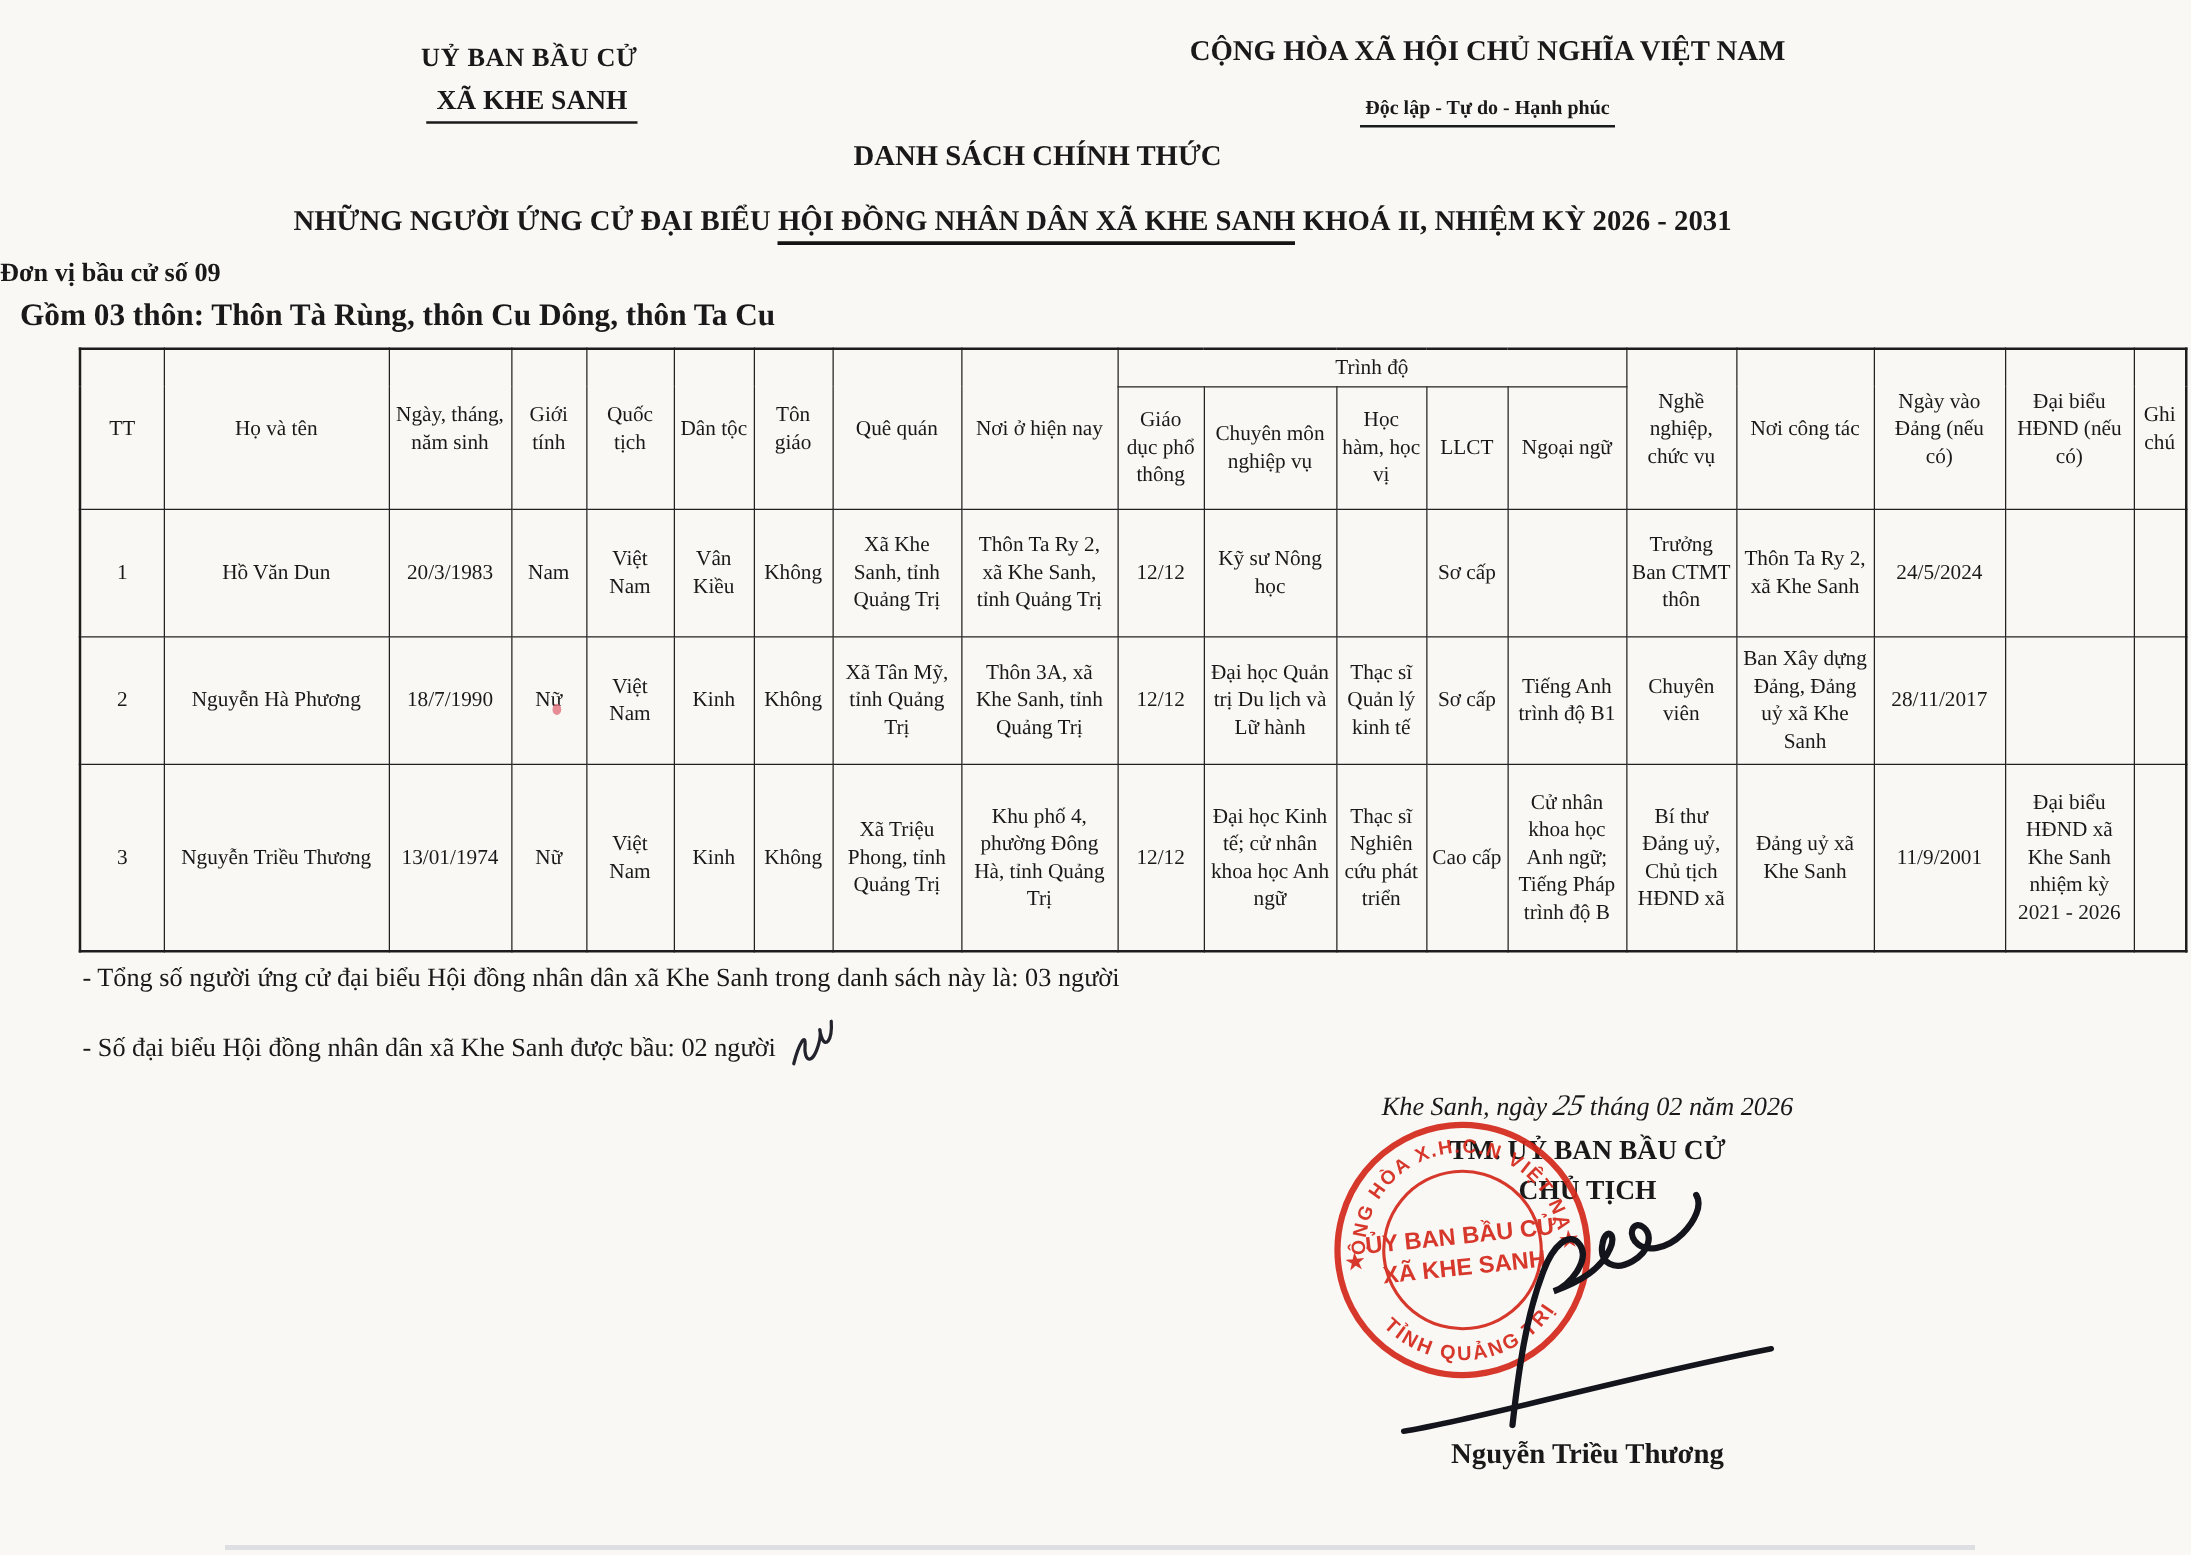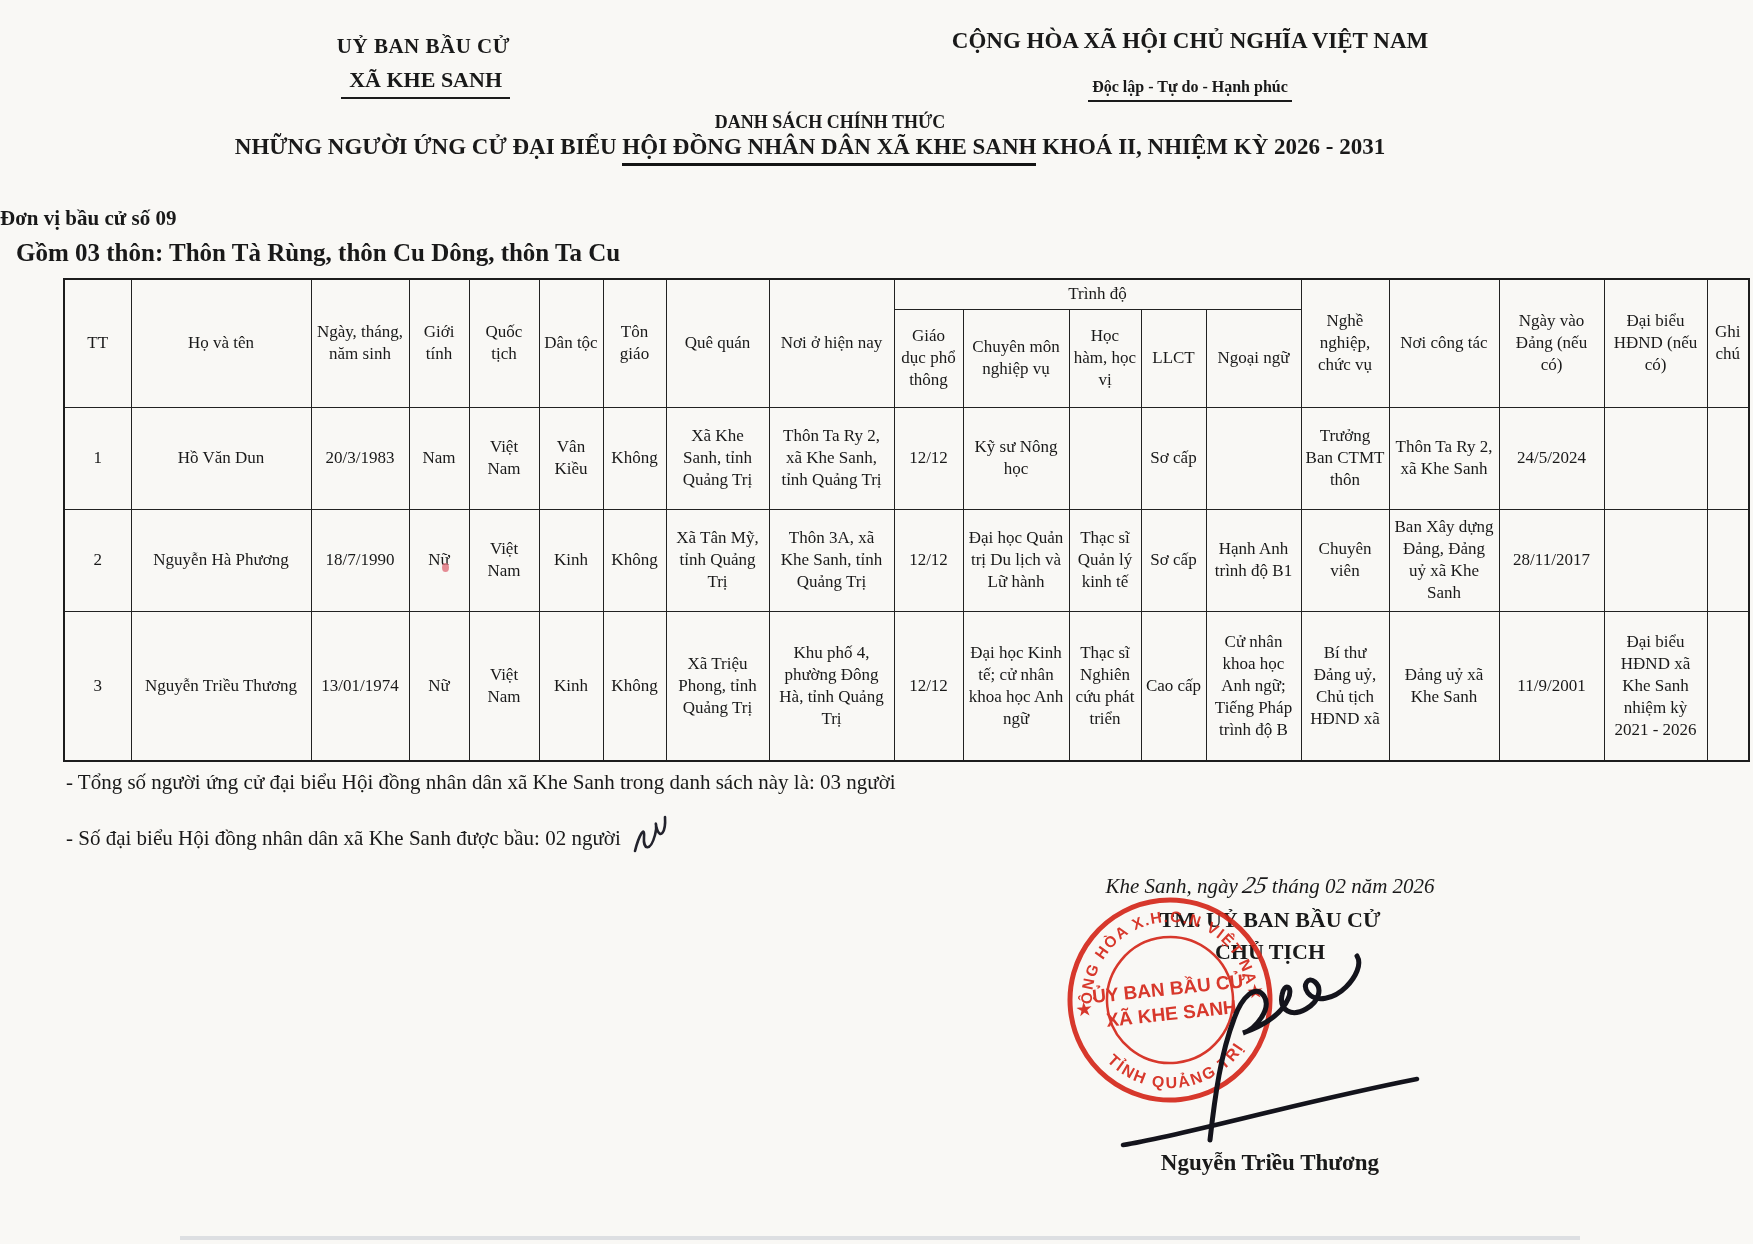--- a/index.html
+++ b/index.html
@@ -13,22 +13,22 @@
   .org-block{position:absolute;left:150px;top:34px;width:360px;text-align:right;font-weight:bold;}
   .org-line1{font-size:21px;letter-spacing:.5px;}
   .org-line2{font-size:22px;margin-top:8px;}
   .org-line2 span{border-bottom:2.5px solid #1b1b1b;padding:0 8px 5px;}
   .motto-block{position:absolute;left:880px;top:28px;width:620px;text-align:center;font-weight:bold;}
   .motto-line1{font-size:23px;}
   .motto-line2{font-size:16px;margin-top:24px;}
   .motto-line2 span{border-bottom:2.5px solid #1b1b1b;padding:0 4px 5px;}
   
   .title-block{position:absolute;left:0;top:112px;width:1620px;text-align:center;font-weight:bold;}
-  .title-line1{font-size:18px;padding-left:40px;}
-  .title-line2{font-size:23px;margin-top:1px;}
+  .title-line1{font-size:23px;padding-left:40px;}
+  .title-line2{font-size:23px;margin-top:26px;}
   .title-underline{border-bottom:3px solid #141414;padding-bottom:4px;}
   .unit-block{position:absolute;left:0;top:206px;width:1620px;text-align:left;font-weight:bold;}
   .unit-line{font-size:21px;}
   .unit-villages{font-size:25px;margin-top:8px;margin-left:16px;}
   
   table.main{
     position:absolute;left:63px;top:278px;width:1685px;
     border-collapse:collapse;table-layout:fixed;
     border:2.5px solid #1d1d1d;
   }
@@ -172,21 +172,21 @@
         <td>Nữ</td>
         <td>Việt Nam</td>
         <td>Kinh</td>
         <td>Không</td>
         <td>Xã Tân Mỹ, tỉnh Quảng Trị</td>
         <td>Thôn 3A, xã Khe Sanh, tỉnh Quảng Trị</td>
         <td>12/12</td>
         <td>Đại học Quản trị Du lịch và Lữ hành</td>
         <td>Thạc sĩ Quản lý kinh tế</td>
         <td>Sơ cấp</td>
-        <td>Hạnh Anh trình độ B1</td>
+        <td>Tiếng Anh trình độ B1</td>
         <td>Chuyên viên</td>
         <td>Ban Xây dựng Đảng, Đảng uỷ xã Khe Sanh</td>
         <td>28/11/2017</td>
         <td></td>
         <td></td>
       </tr>
       <tr class="dr3">
         <td>3</td>
         <td class="cell-name">Nguyễn Triều Thương</td>
         <td>13/01/1974</td>

